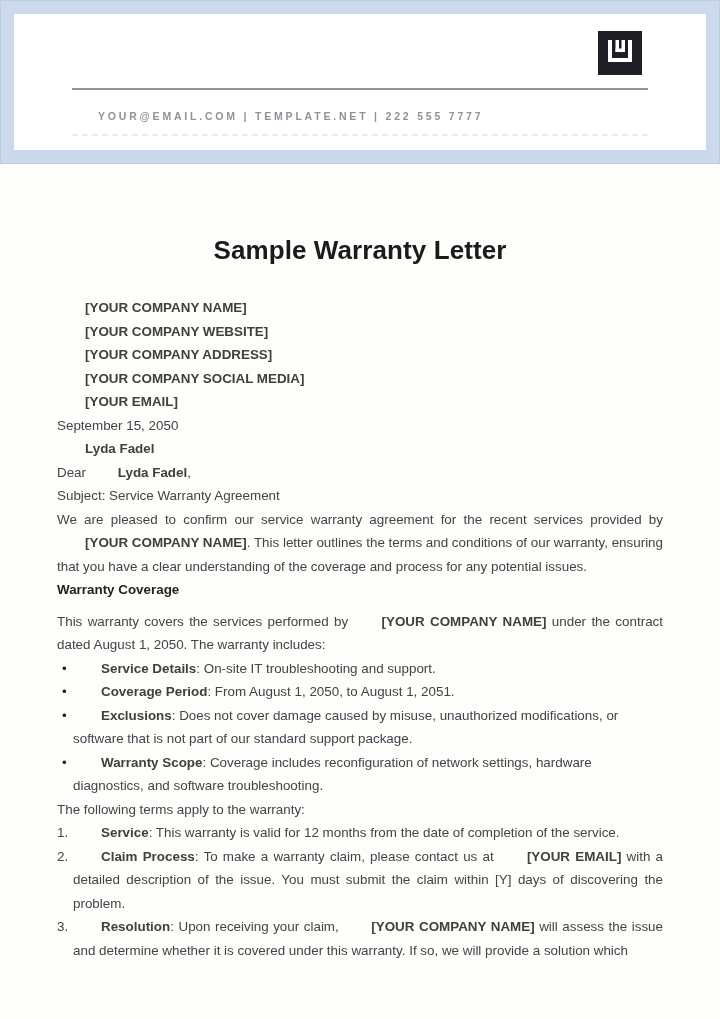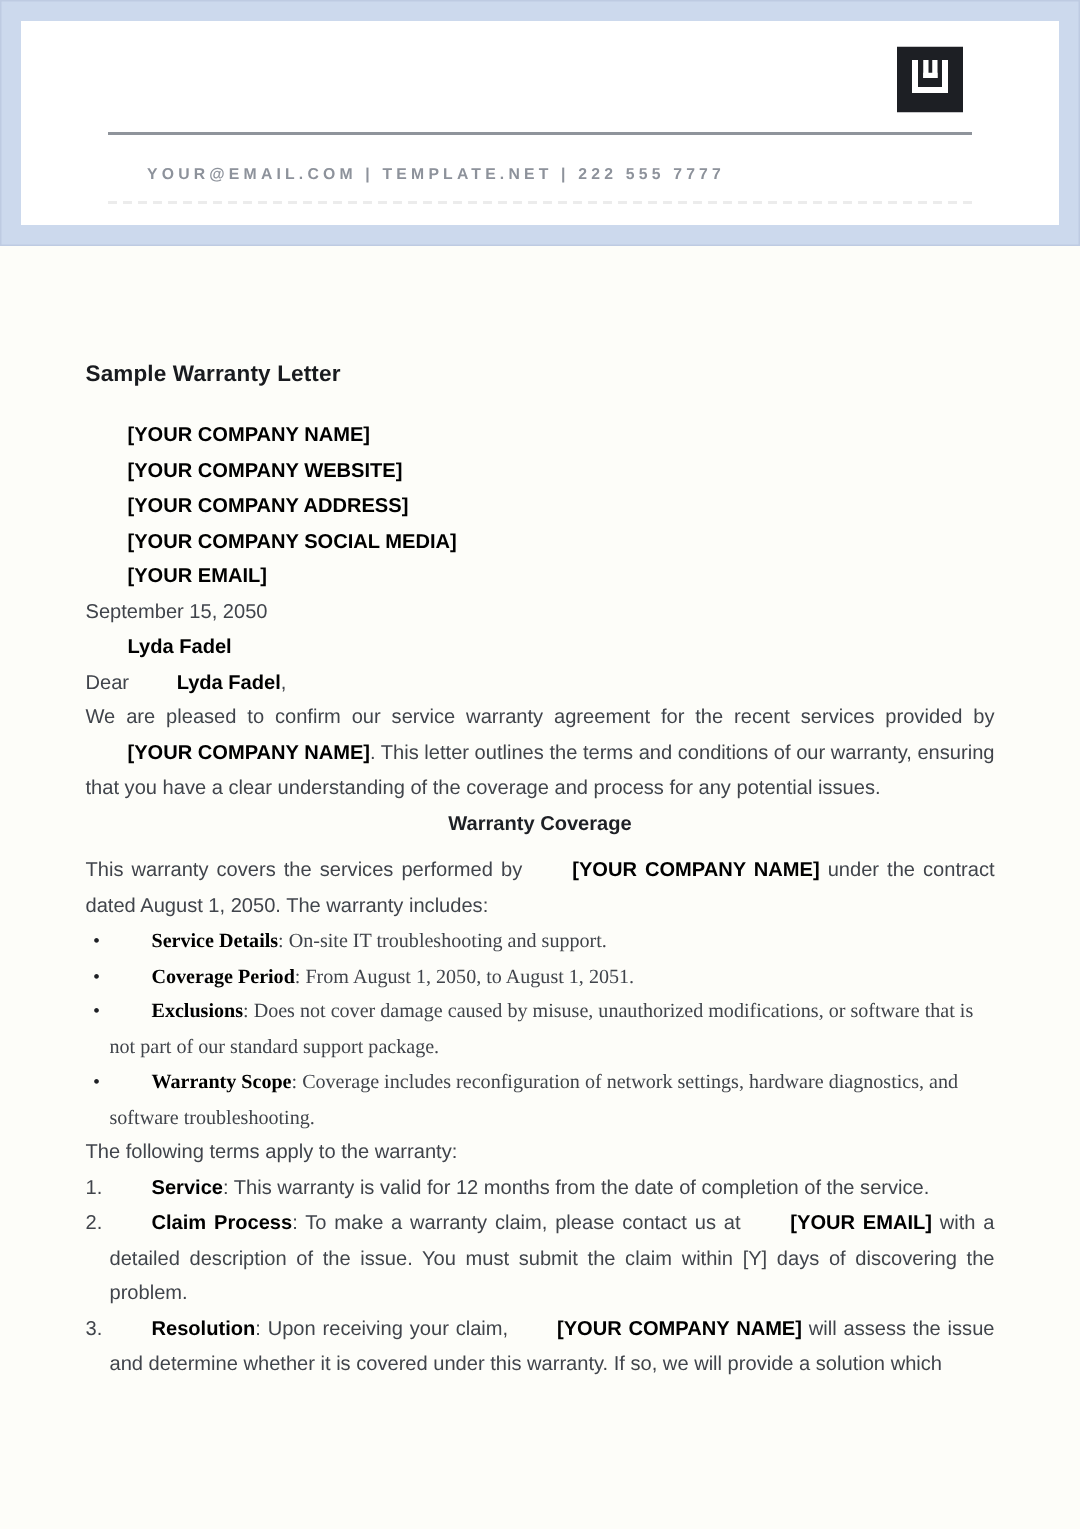--- a/index.html
+++ b/index.html
@@ -20,33 +20,33 @@
   .contact{
     margin-top:20px;
     font-size:10.5px;font-weight:700;letter-spacing:2.8px;
     color:#8d929b;white-space:nowrap;padding-left:26px;
   }
   .tear{margin-top:12px;border-top:2px dashed #ececec;height:0;}
 
   
   .letter-body{padding:0 57px;color:#40444b;font-size:13.4px;line-height:23.5px;}
   .title{
-    margin:74px 0 16px 0;
-    font-size:15px;line-height:24px;font-weight:700;color:#191b1f;
+    margin:74px 0 34px 0;text-align:center;
+    font-size:26px;line-height:24px;font-weight:700;color:#191b1f;
     letter-spacing:.1px;
   }
-  b{font-weight:700;color:#000000;padding-left:28px;}
+  b{font-weight:700;color:#404040;padding-left:28px;}
   .line{min-height:23.5px;}
   p.para{margin:0;}
   .justify{text-align:justify;}
   h2.sect{
     margin:0 0 8px 0;font-size:13.4px;line-height:23.5px;
-    font-weight:700;color:#1e2025;text-align:center;
+    font-weight:700;color:#1e2025;
   }
-  ul.bullets{margin:0;padding:0 0 0 16px;list-style:none;font-family:Liberation Serif, serif;}
+  ul.bullets{margin:0;padding:0 0 0 16px;list-style:none;}
   ul.bullets li{position:relative;}
   ul.bullets li::before{content:"•";position:absolute;left:-11px;color:#1e2025;}
   ol.numbers{margin:0;padding:0 0 0 16px;list-style:none;counter-reset:term;}
   ol.numbers li{position:relative;counter-increment:term;text-align:justify;}
   ol.numbers li::before{content:counter(term) ".";position:absolute;left:-16px;color:#40444b;}
 </style>
 </head>
 <body>
 
 <div class="page">
@@ -77,20 +77,21 @@
 
     <div>
         <div class="line"><b>[YOUR COMPANY NAME]</b></div>
         <div class="line"><b>[YOUR COMPANY WEBSITE]</b></div>
         <div class="line"><b>[YOUR COMPANY ADDRESS]</b></div>
         <div class="line"><b>[YOUR COMPANY SOCIAL MEDIA]</b></div>
         <div class="line"><b>[YOUR EMAIL]</b></div>
         <div class="line">September 15, 2050</div>
         <div class="line"><b>Lyda Fadel</b></div>
         <div class="line">Dear <b>Lyda Fadel</b>,</div>
+        <div class="line">Subject: Service Warranty Agreement</div>
       </div>
 
     <p class="para justify">We are pleased to confirm our service warranty agreement for the recent services provided by <b>[YOUR COMPANY NAME]</b>. This letter outlines the terms and conditions of our warranty, ensuring that you have a clear understanding of the coverage and process for any potential issues.</p>
 
     <h2 class="sect">Warranty Coverage</h2>
     <p class="para justify">This warranty covers the services performed by <b>[YOUR COMPANY NAME]</b> under the contract dated August 1, 2050. The warranty includes:</p>
     <ul class="bullets">
         <li><b>Service Details</b>: On-site IT troubleshooting and support.</li>
         <li><b>Coverage Period</b>: From August 1, 2050, to August 1, 2051.</li>
         <li><b>Exclusions</b>: Does not cover damage caused by misuse, unauthorized modifications, or software that is not part of our standard support package.</li>

